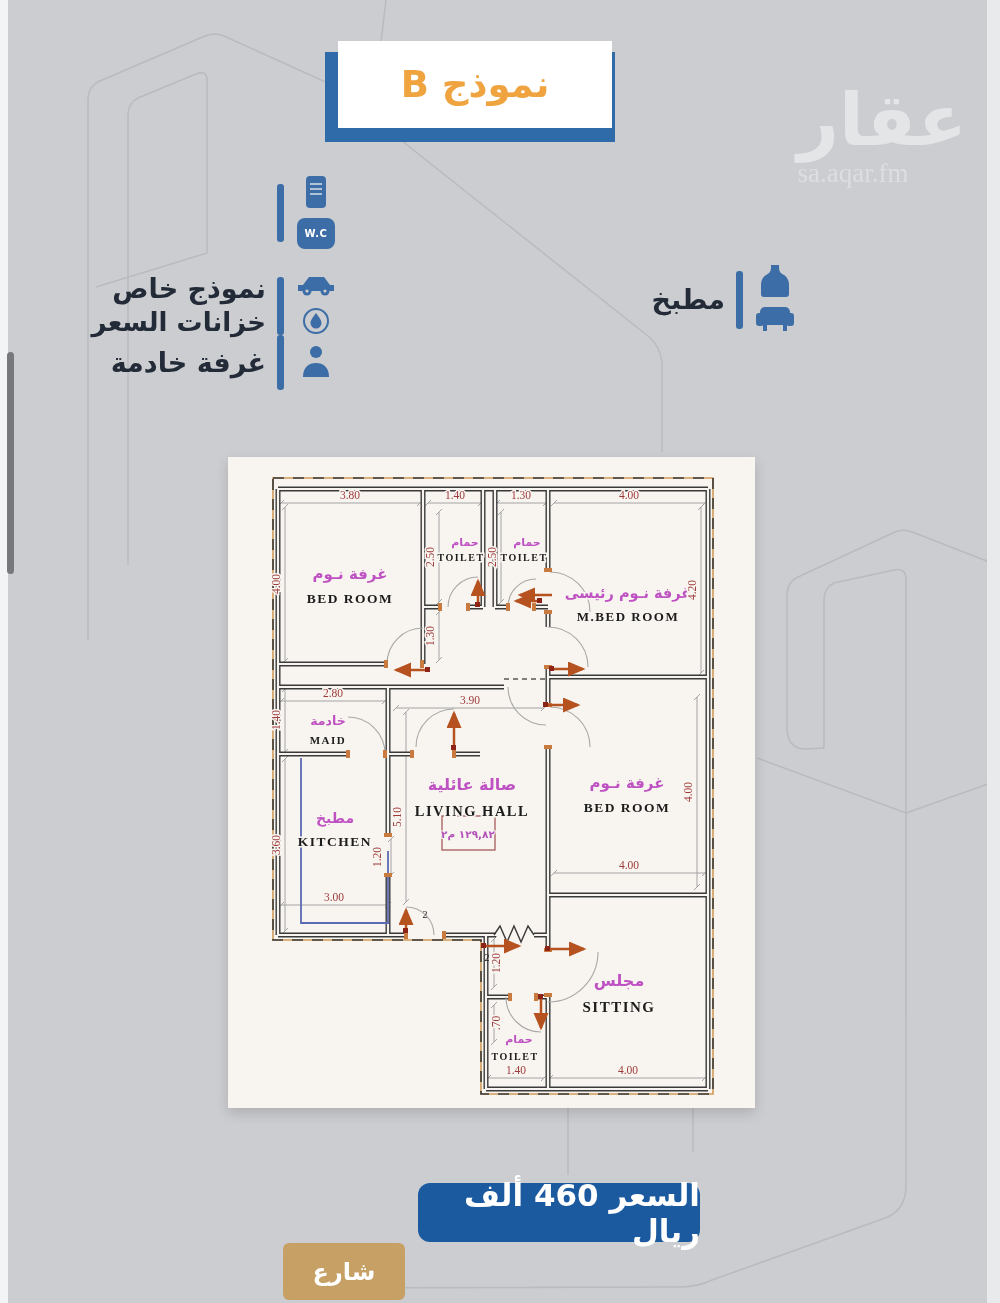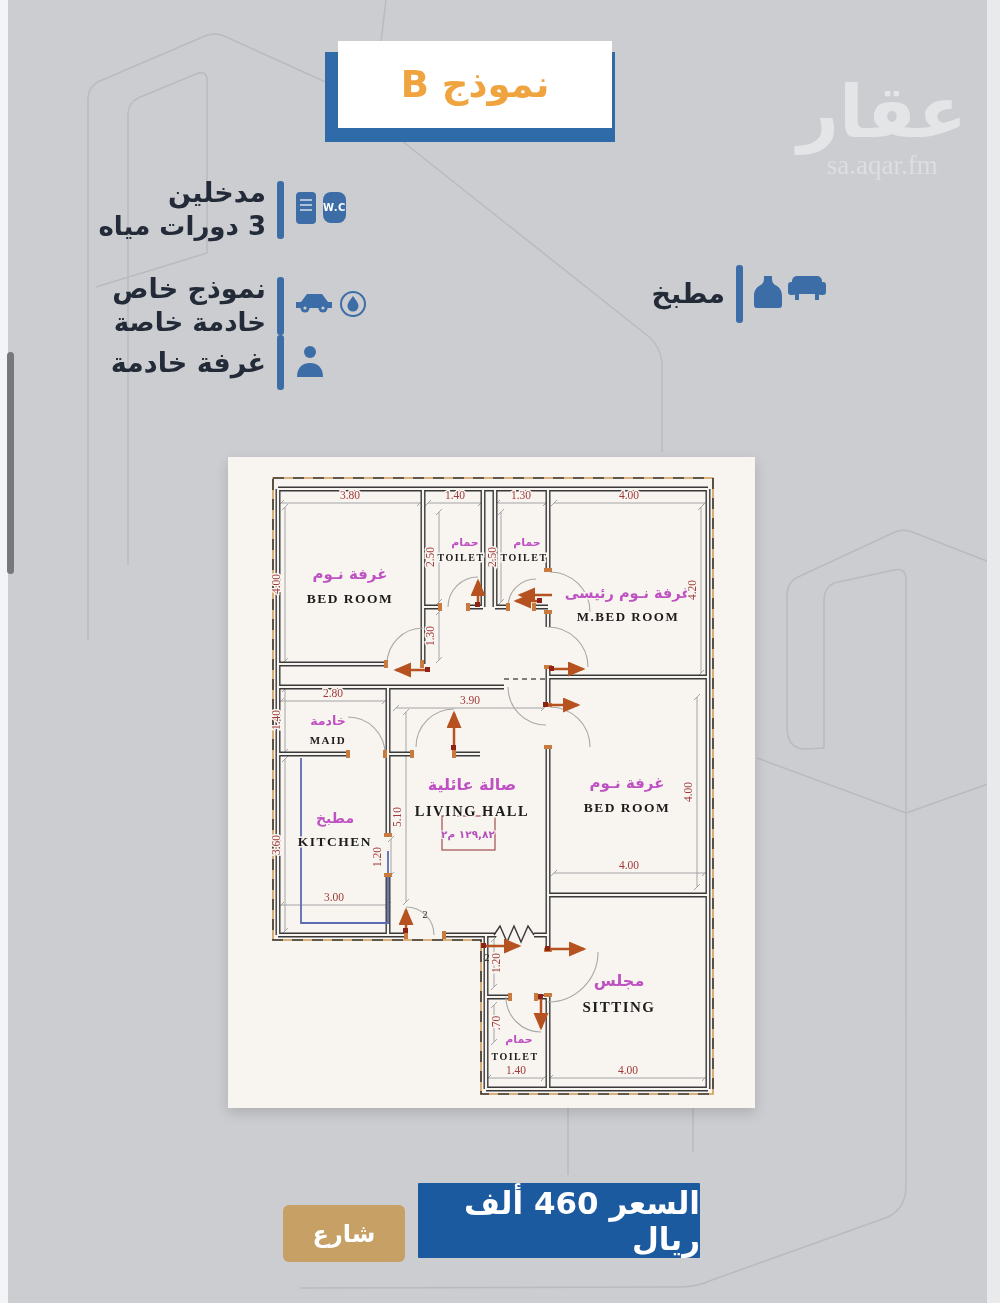--- a/index.html
+++ b/index.html
@@ -4,51 +4,51 @@
 <style>
   html,body{margin:0;padding:0;background:#9a9a9a;}
   *{box-sizing:border-box;}
   .stage{position:relative;width:1000px;height:1303px;background:#cbcdd0;overflow:hidden;
          font-family:"DejaVu Sans","Liberation Sans",sans-serif;}
   .edge-strip-left{position:absolute;left:0;top:0;width:8px;height:100%;background:#f3f4f6;}
   .edge-strip-right{position:absolute;right:0;top:0;width:13px;height:100%;background:#e9eaec;}
   .bg-pattern{position:absolute;left:0;top:0;width:1000px;height:1303px;}
   .scrollbar{position:absolute;left:7px;top:352px;width:7px;height:222px;border-radius:4px;background:#77787c;}
 
-  .watermark{position:absolute;right:33px;top:76px;text-align:center;pointer-events:none;}
+  .watermark{position:absolute;right:33px;top:84px;text-align:left;pointer-events:none;}
   .watermark .logo{font-size:72px;font-weight:bold;color:#e4e5e7;line-height:1;letter-spacing:1px;}
   .watermark .domain{font-family:"Liberation Serif",serif;font-size:27px;color:#dcdee0;margin-top:2px;}
 
   .title-shadow{position:absolute;left:325px;top:52px;width:290px;height:90px;background:#2e6ba8;}
   .title-box{position:absolute;left:338px;top:41px;width:274px;height:87px;background:#ffffff;
              display:flex;align-items:center;justify-content:center;}
   .title-box .t{font-size:37px;font-weight:bold;color:#efa440;}
 
   .feature-row{position:absolute;display:flex;align-items:center;justify-content:flex-end;gap:11px;}
   .feature-text{flex:1;text-align:right;direction:rtl;color:#232b38;}
   .feature-text .l1{font-size:27px;font-weight:700;line-height:1.25;}
   .feature-text .l2{font-size:26px;font-weight:600;line-height:1.3;}
   .feature-bar{width:7px;height:58px;border-radius:3px;background:#3c6da6;flex:0 0 auto;}
-  .icon-col{width:42px;display:flex;flex-direction:row;align-items:flex-start;gap:6px;flex:0 0 auto;}
+  .icon-col{width:42px;display:flex;flex-direction:column;align-items:center;gap:6px;flex:0 0 auto;}
   .wc-box{width:38px;height:31px;background:#3c6da6;border-radius:8px;color:#fff;
           display:flex;align-items:center;justify-content:center;font-size:10px;font-weight:bold;letter-spacing:.5px;}
 
   .plan-panel{position:absolute;left:228px;top:457px;width:527px;height:651px;background:#f8f5f0;
               box-shadow:0 5px 12px rgba(0,0,0,.15);}
   .plan-panel svg{display:block;}
   .par{fill:#bf52c2;font-weight:bold;font-family:"DejaVu Sans",sans-serif;paint-order:stroke;stroke:#f8f5f0;stroke-width:3px;}
   .pen{fill:#1c1c1c;font-family:"Liberation Serif",serif;letter-spacing:1.5px;font-weight:600;paint-order:stroke;stroke:#f8f5f0;stroke-width:3px;}
   .pdim{fill:#9c3a3a;font-family:"Liberation Serif",serif;paint-order:stroke;stroke:#f8f5f0;stroke-width:3px;}
   .pnote{fill:#222;font-family:"Liberation Serif",serif;}
   .parea{fill:#b352b8;font-weight:bold;paint-order:stroke;stroke:#f8f5f0;stroke-width:2px;}
 
-  .price-box{position:absolute;left:418px;top:1183px;width:282px;height:75px;background:#1c5aa0;border-radius:1px;
+  .price-box{position:absolute;left:418px;top:1183px;width:282px;height:59px;background:#1c5aa0;border-radius:12px;
              display:flex;align-items:center;justify-content:center;}
   .price-box .t{color:#fff;font-size:31px;font-weight:bold;direction:rtl;}
-  .street-box{position:absolute;left:283px;top:1205px;width:122px;height:57px;background:#c7a066;border-radius:6px;
+  .street-box{position:absolute;left:283px;top:1243px;width:122px;height:57px;background:#c7a066;border-radius:6px;
               display:flex;align-items:center;justify-content:center;}
   .street-box .t{color:#fff;font-size:24px;font-weight:600;}
   .blue{fill:#3c6da6;}
 </style>
 </head>
 <body>
 
 <div class="stage">
 
   <svg class="bg-pattern" viewBox="0 0 1000 1303">
@@ -102,44 +102,40 @@
           <rect x="5" y="10" width="28" height="8"></rect>
           <rect x="7" y="18" width="4" height="6"></rect>
               <rect x="27" y="18" width="4" height="6"></rect>
         </g>
           </svg>
       </span>
     </div>
   </div>
 
   <div class="feature-row" style="left:65px;top:176px;width:272px;">
-    <div class="feature-text">
-      <div class="l1">مدخلين</div>
-      <div class="l2">3 دورات مياه</div>
-    </div>
     <div class="feature-bar"></div>
     <div class="icon-col">
       <span>
         <svg width="22" height="32" viewBox="0 0 22 32">
           <rect class="blue" x="1" y="0" width="20" height="32" rx="4"></rect>
           <g stroke="#cdd7e4" stroke-width="1.6">
               <line x1="5" y1="8" x2="17" y2="8"></line>
               <line x1="5" y1="13" x2="17" y2="13"></line>
               <line x1="5" y1="18" x2="17" y2="18"></line>
             </g>
         </svg>
       </span>
       <span class="wc-box">W.C</span>
     </div>
   </div>
 
   <div class="feature-row" style="left:65px;top:272px;width:272px;">
     <div class="feature-text">
       <div class="l1">نموذج خاص</div>
-      <div class="l2">خادمة خاصة</div>
+      <div class="l2">خزانات السعر</div>
     </div>
     <div class="feature-bar"></div>
     <div class="icon-col">
       <span>
         <svg width="38" height="24" viewBox="0 0 38 24">
           <path class="blue" d="M1,18 v-6 h5 l6,-8 h15 l6,8 h4 v6 z"></path>
           <circle class="blue" cx="10" cy="18" r="4.5"></circle>
             <circle cx="10" cy="18" r="1.6" fill="#cbcdd0"></circle>
           <circle class="blue" cx="28" cy="18" r="4.5"></circle>
             <circle cx="28" cy="18" r="1.6" fill="#cbcdd0"></circle>

